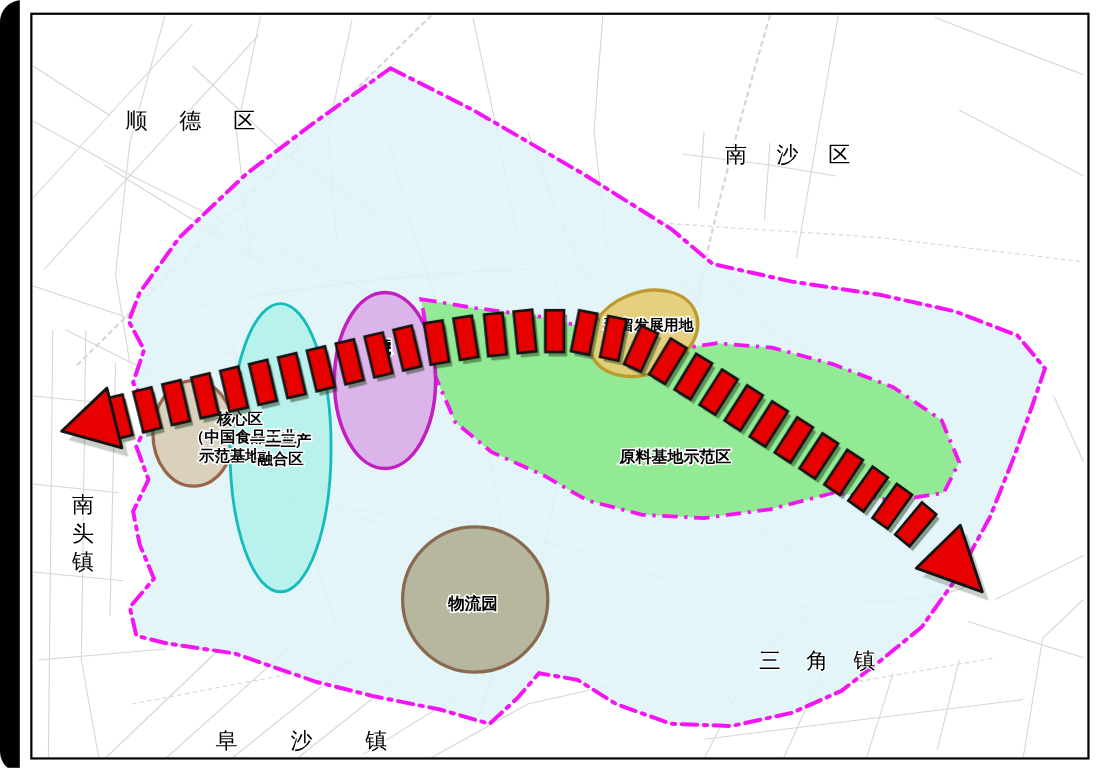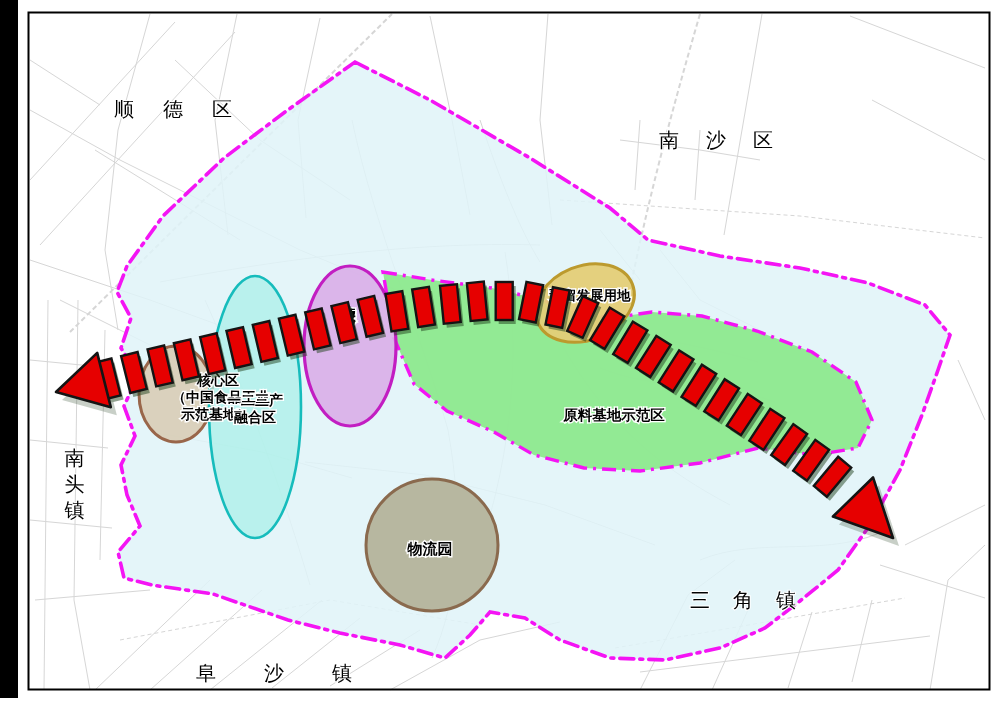--- a/index.html
+++ b/index.html
@@ -1,17 +1,17 @@
 <!DOCTYPE html>
 <html><head>
 <meta charset="utf-8">
 <style>
   html,body{margin:0;padding:0;background:#ffffff;}
   .stage{position:relative;width:997px;height:703px;background:#ffffff;overflow:hidden;
-         font-family:"Liberation Sans","DejaVu Sans",sans-serif;}
+         font-family:"Liberation Sans","DejaVu Sans",sans-serif;border-radius:20px;}
   svg{position:absolute;left:0;top:0;}
   text{font-family:"Liberation Sans","DejaVu Sans",sans-serif;}
   .district{font-size:20px;fill:#000;font-weight:500;paint-order:stroke;stroke:#fff;stroke-width:2px;}
   .zlabel{font-size:14px;fill:#000;font-weight:bold;paint-order:stroke;stroke:#fff;stroke-width:2.6px;}
   .zlabel-mid{text-anchor:middle;}
   .vert{writing-mode:vertical-rl;glyph-orientation-vertical:0;}
 </style>
 </head>
 <body>
 

